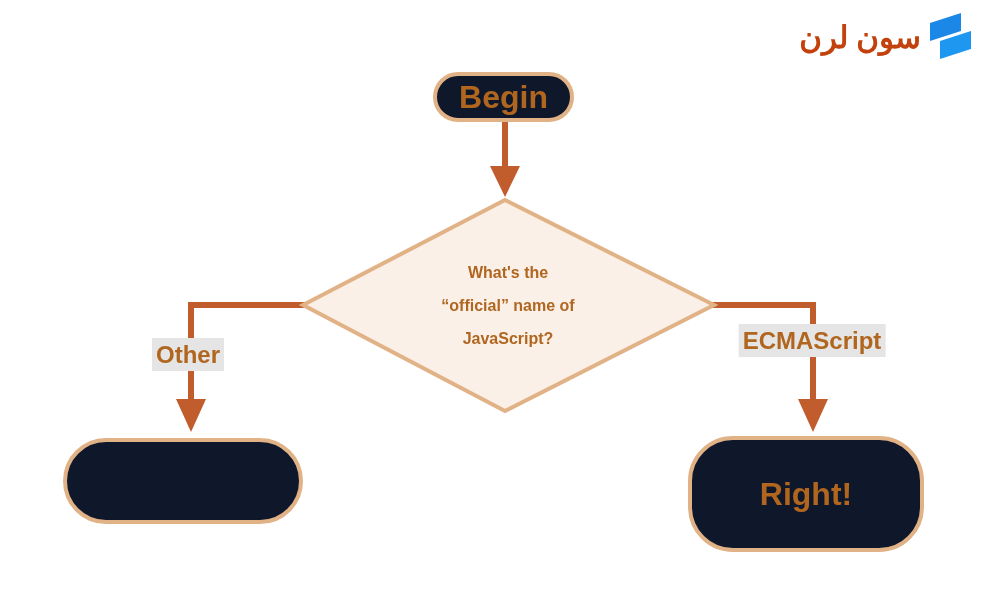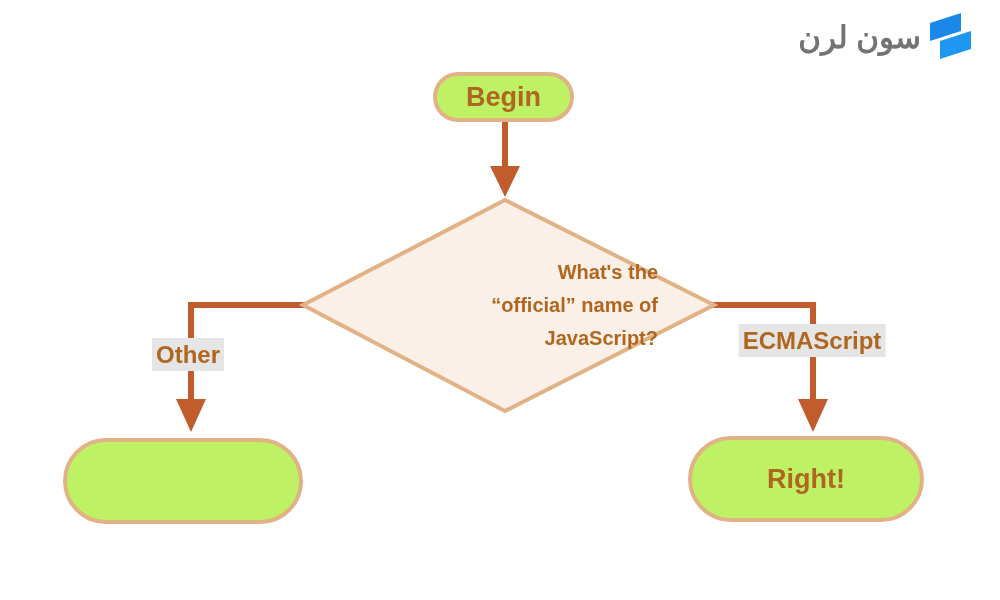--- a/index.html
+++ b/index.html
@@ -12,47 +12,47 @@
     overflow: hidden;
   }
   .edge-layer {
     position: absolute;
     left: 0; top: 0;
     width: 1000px; height: 600px;
   }
   .node {
     position: absolute;
     box-sizing: border-box;
-    background: #bef264;
+    background: #0f172a;
     border: 4px solid #e2b287;
     display: flex;
     flex-direction: column;
     align-items: center;
     justify-content: center;
     text-align: center;
     color: #b0661f;
     font-weight: 700;
-    font-size: 27px;
+    font-size: 32px;
     line-height: 32px;
   }
   .node-begin   { left: 433px; top: 72px;  width: 141px; height: 50px; border-radius: 25px; }
   .node-left    { left: 63px;  top: 438px; width: 240px; height: 86px; border-radius: 43px; }
-  .node-right   { left: 688px; top: 436px; width: 236px; height: 86px; border-radius: 45px; }
+  .node-right   { left: 688px; top: 436px; width: 236px; height: 116px; border-radius: 45px; }
   .decision-text {
     position: absolute;
     left: 358px; top: 248px;
     width: 300px; height: 114px;
     display: flex;
     flex-direction: column;
-    align-items: flex-end;
+    align-items: center;
     justify-content: center;
     text-align: center;
     color: #b0661f;
     font-weight: 700;
-    font-size: 20px;
+    font-size: 16px;
     line-height: 33px;
   }
   .edge-label {
     position: absolute;
     transform: translateX(-50%);
     background: #e5e5e5;
     padding: 3px 4px;
     color: #b0661f;
     font-weight: 700;
     font-size: 24px;
@@ -62,25 +62,25 @@
   .edge-label-other      { left: 188px; top: 338px; }
   .edge-label-ecmascript { left: 812px; top: 324px; }
   .logo {
     position: absolute;
     right: 28px; top: 12px;
     display: flex;
     align-items: center;
     gap: 7px;
   }
   .logo-text {
-    font-family: Liberation Sans, sans-serif;
+    font-family: Liberation Serif, serif;
     direction: rtl;
     font-weight: 700;
     font-size: 31px;
-    color: #737373;
+    color: #c2410c;
     letter-spacing: 0.5px;
   }
   .logo-icon { display: block; }
 </style>
 </head>
 <body>
 
 <div class="canvas">
 
   <svg class="edge-layer" viewBox="0 0 1000 600" xmlns="http://www.w3.org/2000/svg">

